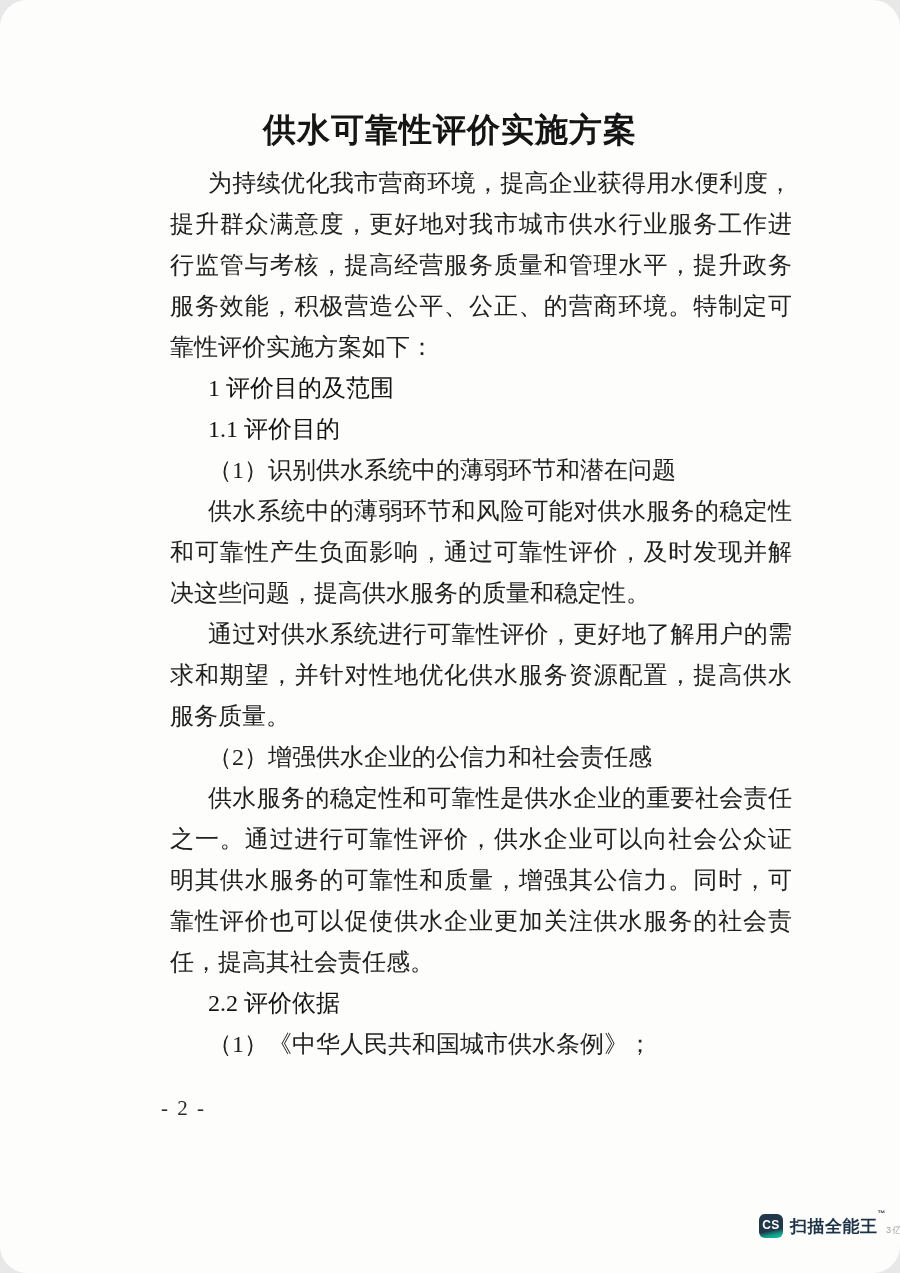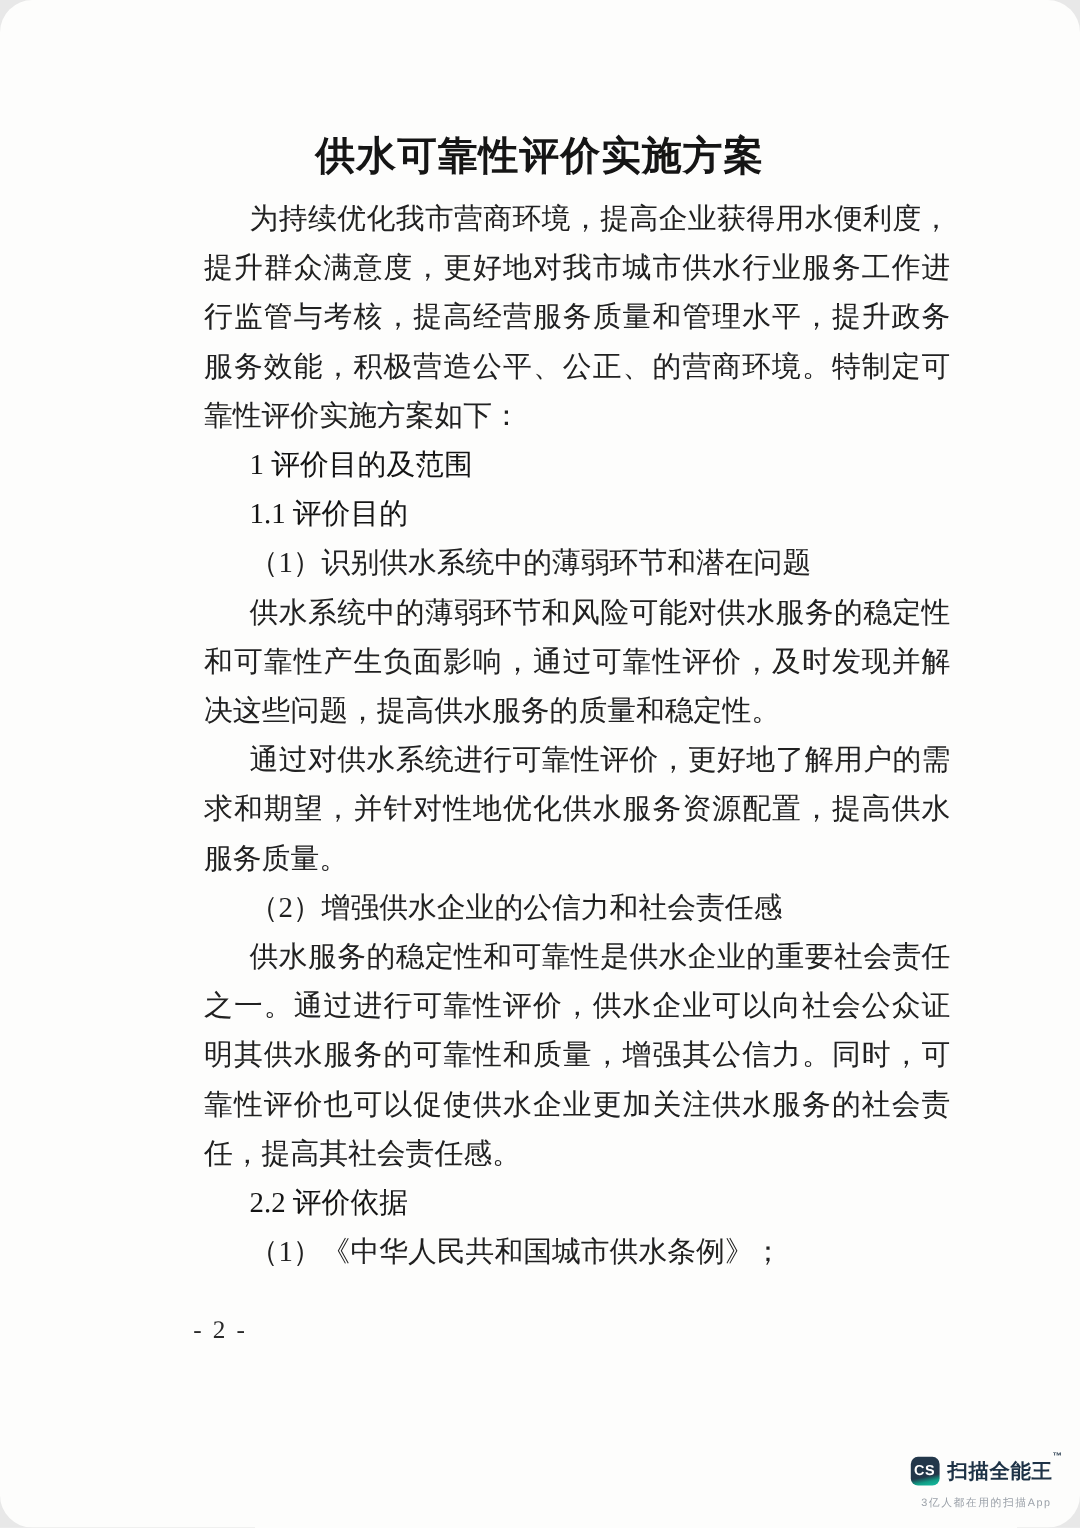--- a/index.html
+++ b/index.html
@@ -54,21 +54,21 @@
     letter-spacing: 2px;
     color: #2a2a2a;
   }
   
   .watermark {
     position: absolute;
     right: 15px;
     top: 1214px;
     width: 126px;
     display: flex;
-    flex-direction: column;
+    flex-direction: row;
     align-items: center;
     font-family: "Liberation Sans", "DejaVu Sans", sans-serif;
   }
   .wm-row {
     display: flex;
     align-items: center;
     gap: 7px;
   }
   .wm-logo {
     width: 24px;

